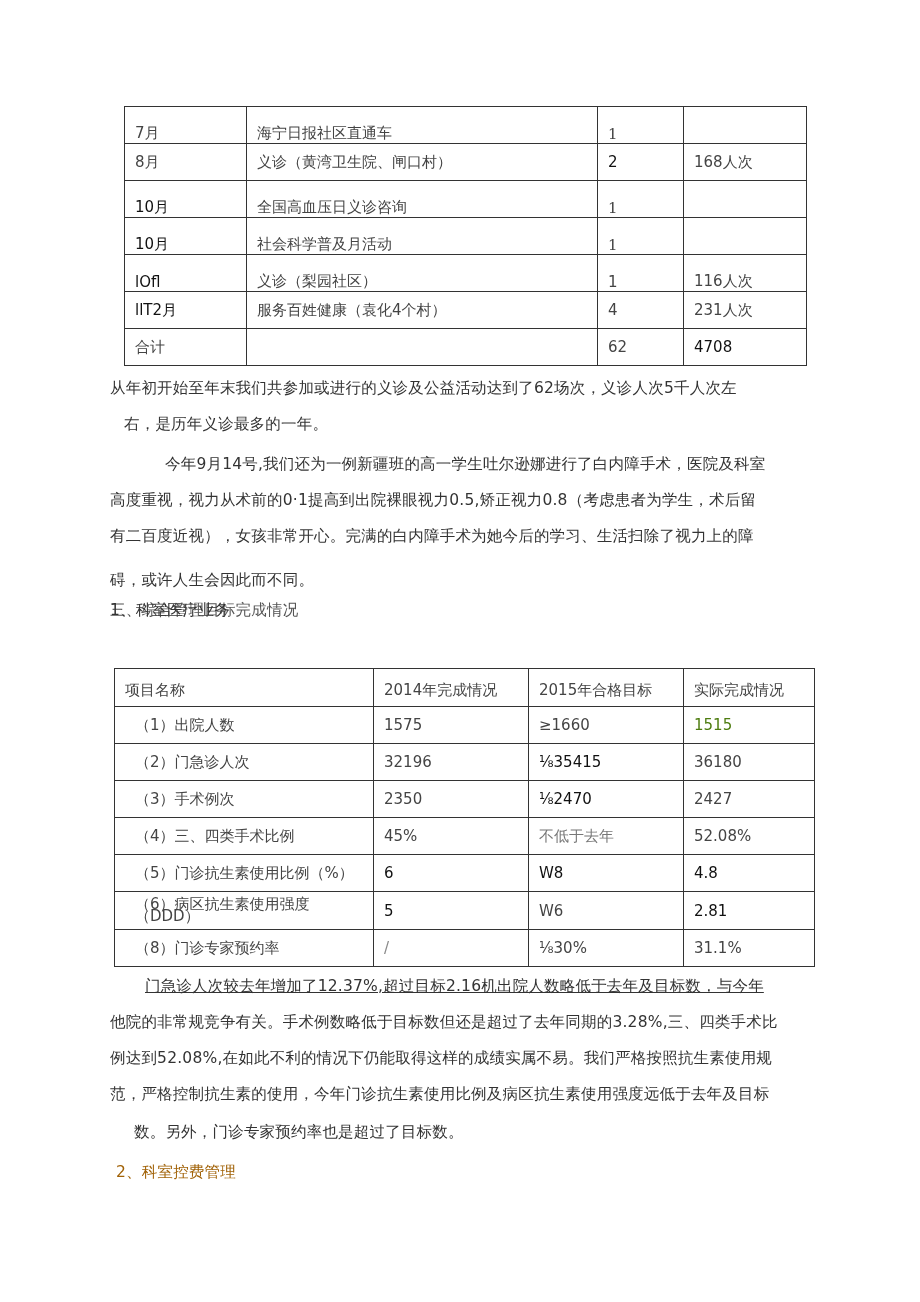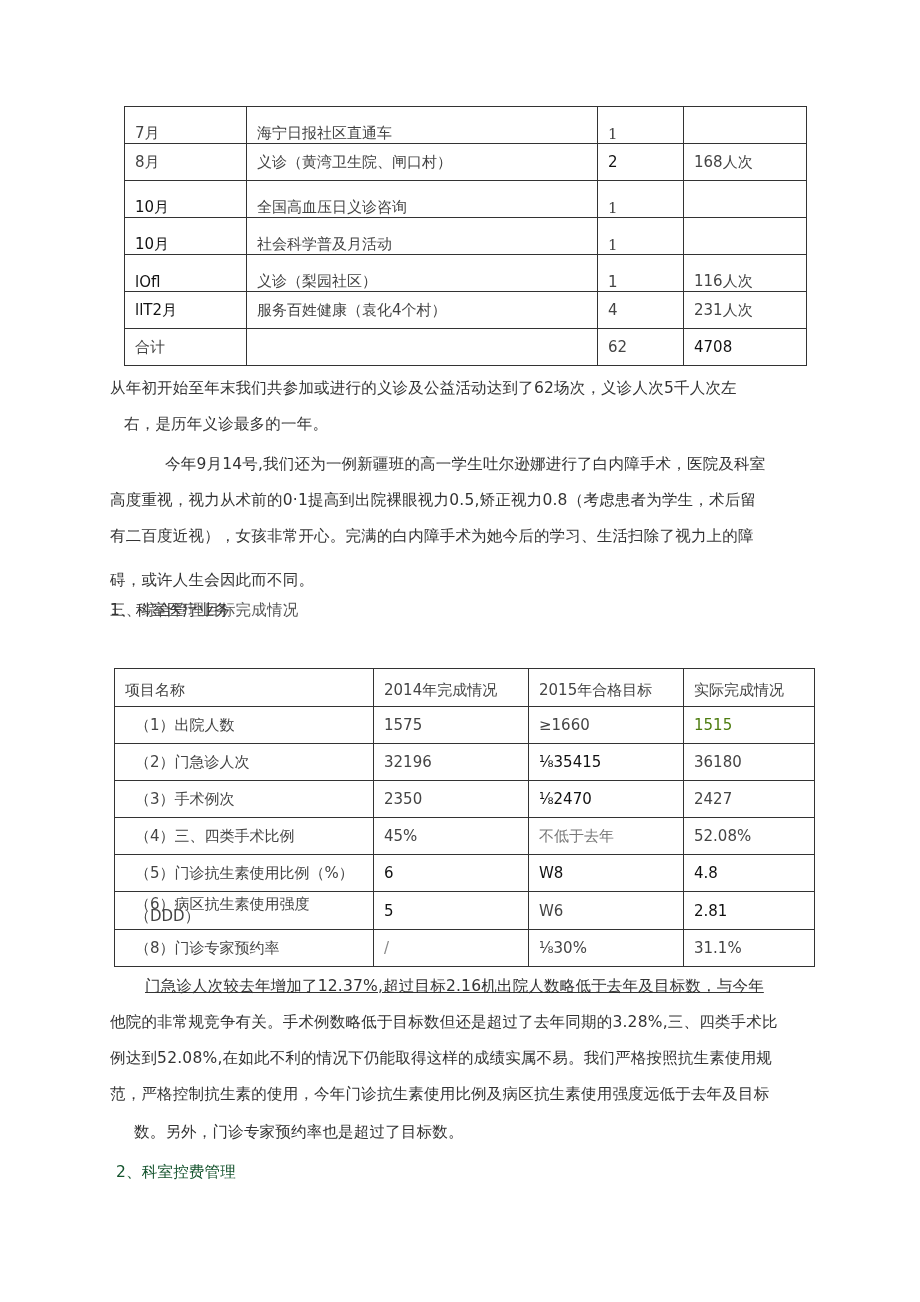--- a/index.html
+++ b/index.html
@@ -153,13 +153,13 @@
   </tr>
 </tbody>
   </table>
 
 <p class="line" style="left:145px; top:976px;text-decoration:underline;">门急诊人次较去年增加了12.37%,超过目标2.16机出院人数略低于去年及目标数，与今年</p>
 <p class="line" style="left:110px; top:1012px;">他院的非常规竞争有关。手术例数略低于目标数但还是超过了去年同期的3.28%,三、四类手术比</p>
 <p class="line" style="left:110px; top:1048px;">例达到52.08%,在如此不利的情况下仍能取得这样的成绩实属不易。我们严格按照抗生素使用规</p>
 <p class="line" style="left:110px; top:1084px;">范，严格控制抗生素的使用，今年门诊抗生素使用比例及病区抗生素使用强度远低于去年及目标</p>
 <p class="line" style="left:110px; top:1122px;margin-left:24px;">数。另外，门诊专家预约率也是超过了目标数。</p>
 
-<p class="line" style="left:116px; top:1162px; color:#14532d;">2、科室控费管理</p>
+<p class="line" style="left:116px; top:1162px; color:#a16207;">2、科室控费管理</p>
 
 </body></html>

